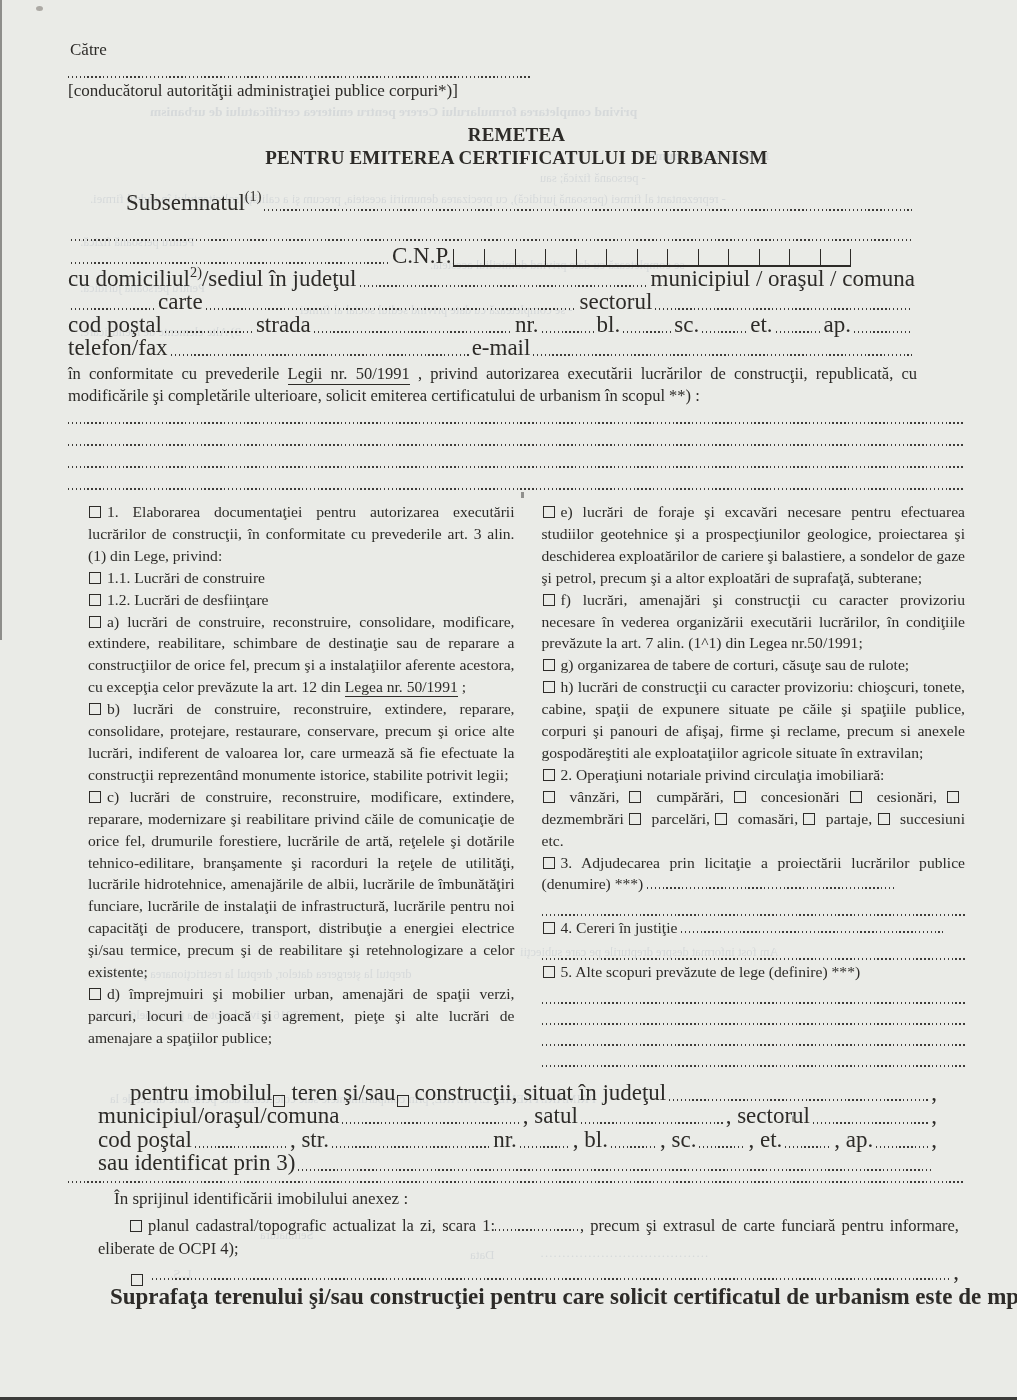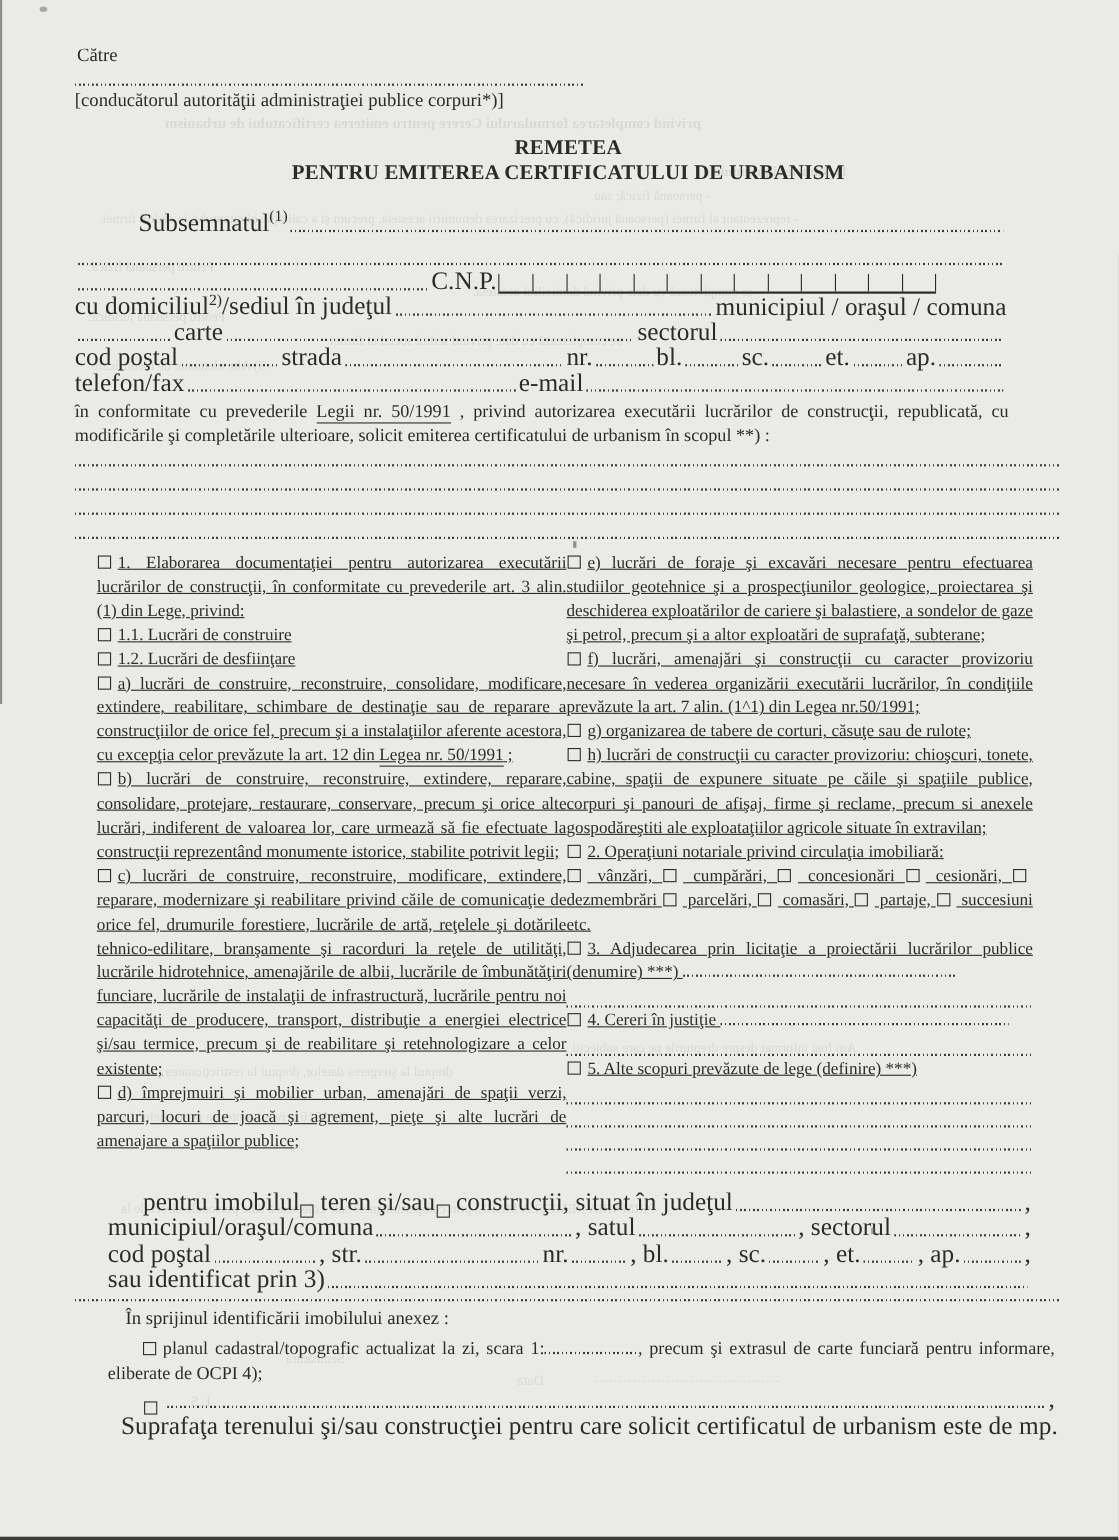--- a/index.html
+++ b/index.html
@@ -38,33 +38,33 @@
   .legal{margin:2px 48px 0 0;font-size:16.5px;line-height:22px;text-align:justify;}
   .cnp{display:inline-flex;width:398px;align-self:flex-end;height:16px;margin:0 0 2px 2px;
        border-bottom:2.6px solid #2d2b28;}
   .cnp i{flex:1;border-left:1.6px solid #2d2b28;}
   .cnp i:last-child{border-right:1.6px solid #2d2b28;}
   .sep{margin-top:20px;}
   .sep.first{margin-top:15px;}
   
   .cols{display:flex;margin:11px 0 0 20px;}
   .col{width:427px;font-size:15.6px;line-height:21.9px;}
-  .col.right{width:424px;}
-  .si{margin:0;text-align:justify;text-decoration:underline;}
+  .col.right{margin-left:27px;width:424px;}
+  .si{margin:0;text-align:justify;}
   .si.jl{text-align-last:justify;}
   .cdl{height:2px;margin:19px 0 1px;}
   
   .property{margin:14px 28px 0 30px;}
   .property .frow{height:23.5px;}
   .p1{padding-left:32px;}
   .annex{margin:4px 6px 0 30px;font-size:17px;}
   .annex .intro{margin:6px 0 0 16px;height:24px;}
   .annex-item{margin:1px 0 0 0;text-indent:31px;font-size:16.5px;line-height:23px;text-align:justify;}
   .annex .empty{padding-left:32px;margin-top:2px;}
-  .surface{margin:2px 10px 0 12px;}
+  .surface{margin:2px 10px 0 12px;font-weight:bold;}
 </style>
 </head>
 <body>
 
 <div class="page">
   <div id="ghost-layer">
       <div class="ghost" style="top: 104px; left: 150px; font-size: 13.5px; font-weight: bold;">privind completarea formularului Cerere pentru emiterea certificatului de urbanism</div>
       <div class="ghost" style="top: 148px; left: 640px; font-size: 13px; font-weight: bold;">1) Numele şi prenumele</div>
       <div class="ghost" style="top: 171px; left: 540px; font-size: 12.5px;">- persoană fizică; sau</div>
       <div class="ghost" style="top: 192px; left: 90px; font-size: 12.5px;">- reprezentant al firmei (persoană juridică), cu precizarea denumirii acesteia, precum şi a calităţii solicitantului în cadrul firmei.</div>

